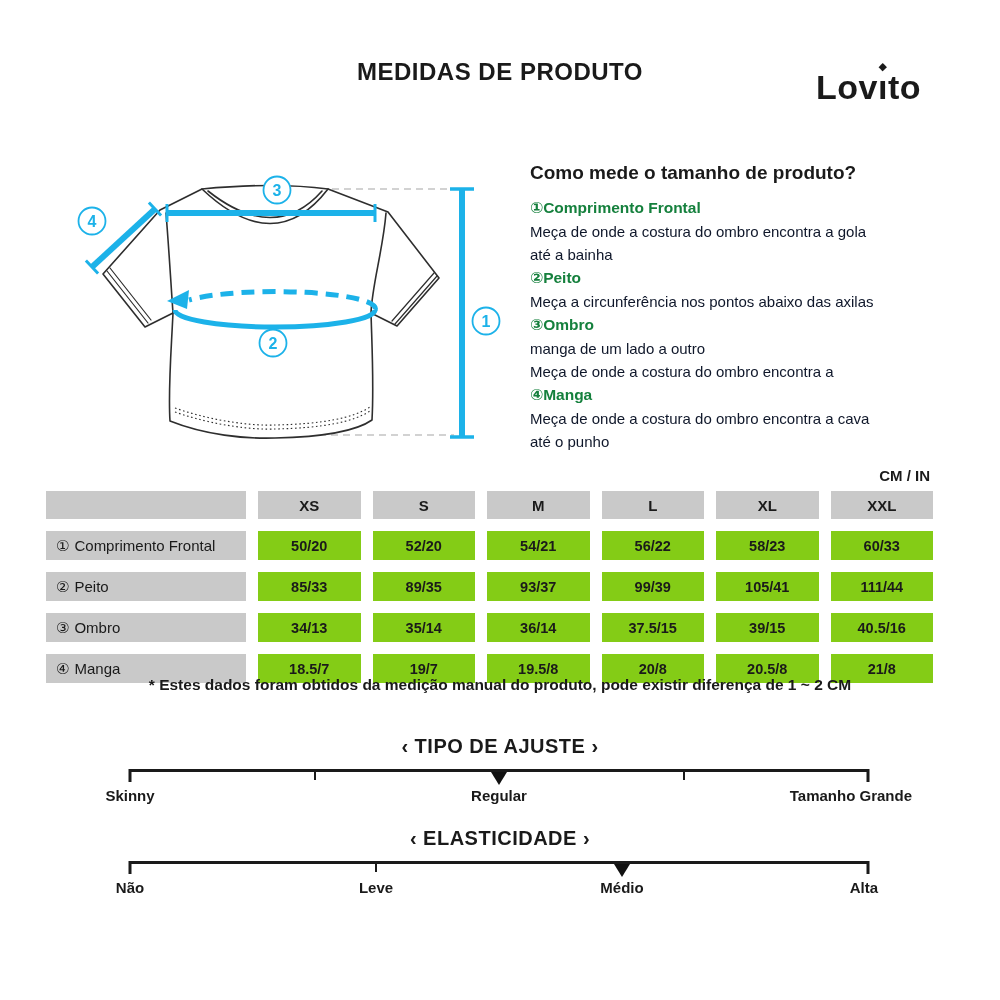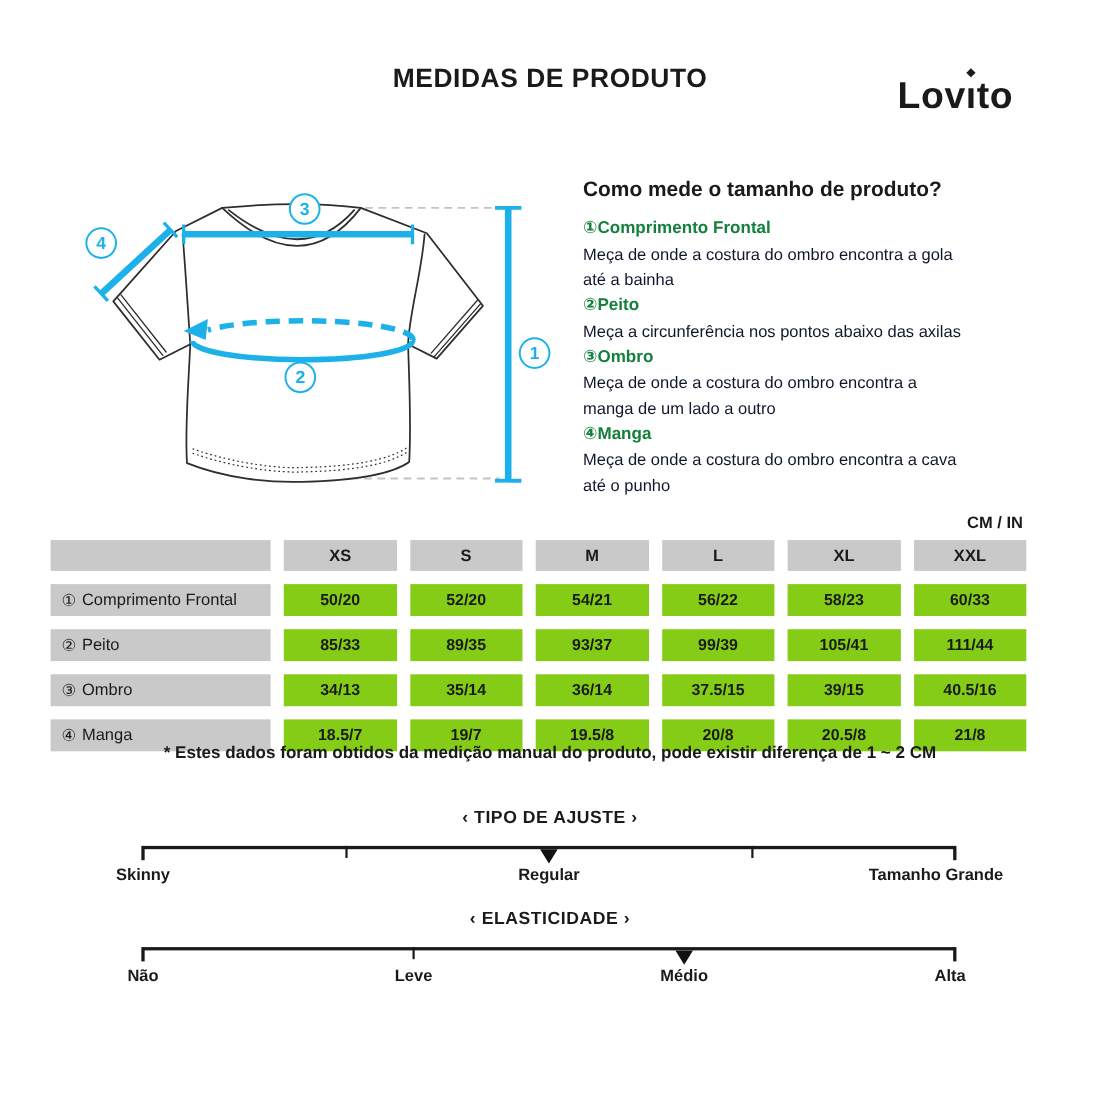--- a/index.html
+++ b/index.html
@@ -36,21 +36,21 @@
     padding-left:10px; font-size:15px; gap:5px; }
   .cell.val { background:#84cc16; height:29px; font-size:14.5px; font-weight:600; }
   .cnum { font-size:15px; }
 
   
   .note { position:absolute; top:676px; left:0; width:1000px; text-align:center;
     font-size:15.5px; font-weight:bold; }
 
   
   .scale-heading { position:absolute; left:0; width:1000px; text-align:center;
-    font-size:16px; font-weight:bold; letter-spacing:0.5px; }
+    font-size:20px; font-weight:bold; letter-spacing:0.5px; }
   .scale-line { position:absolute; left:130px; width:738px; height:17px; }
   .scale-line .bar { position:absolute; top:0; left:0; right:0; height:3px; background:#1a1a1a; }
   .scale-line .tick { position:absolute; top:0; width:3px; height:13px; background:#1a1a1a;
     transform:translateX(-50%); }
   .scale-line .tick.minor { width:2px; height:11px; }
   .scale-line .marker { position:absolute; top:3px; width:0; height:0; transform:translateX(-50%);
     border-left:8px solid transparent; border-right:8px solid transparent; border-top:13px solid #111; }
   .scale-labels { position:absolute; left:130px; width:738px; height:20px; font-size:15px; font-weight:bold;padding-left:36px; }
   .scale-labels span { position:absolute; top:0; white-space:nowrap; transform:translateX(-50%); }
   .scale-labels span.edge-right { transform:none; }
@@ -134,22 +134,22 @@
       <div class="howto-desc">até a bainha</div>
     </div>
 
     <div>
       <div class="howto-label"><span>②</span><span>Peito</span></div>
       <div class="howto-desc">Meça a circunferência nos pontos abaixo das axilas</div>
     </div>
 
     <div>
       <div class="howto-label"><span>③</span><span>Ombro</span></div>
+      <div class="howto-desc">manga de um lado a outro</div>
       <div class="howto-desc">Meça de onde a costura do ombro encontra a</div>
-      <div class="howto-desc">manga de um lado a outro</div>
     </div>
 
     <div>
       <div class="howto-label"><span>④</span><span>Manga</span></div>
       <div class="howto-desc">Meça de onde a costura do ombro encontra a cava</div>
       <div class="howto-desc">até o punho</div>
     </div>
   </div>
 
   <div class="units">CM / IN</div>

